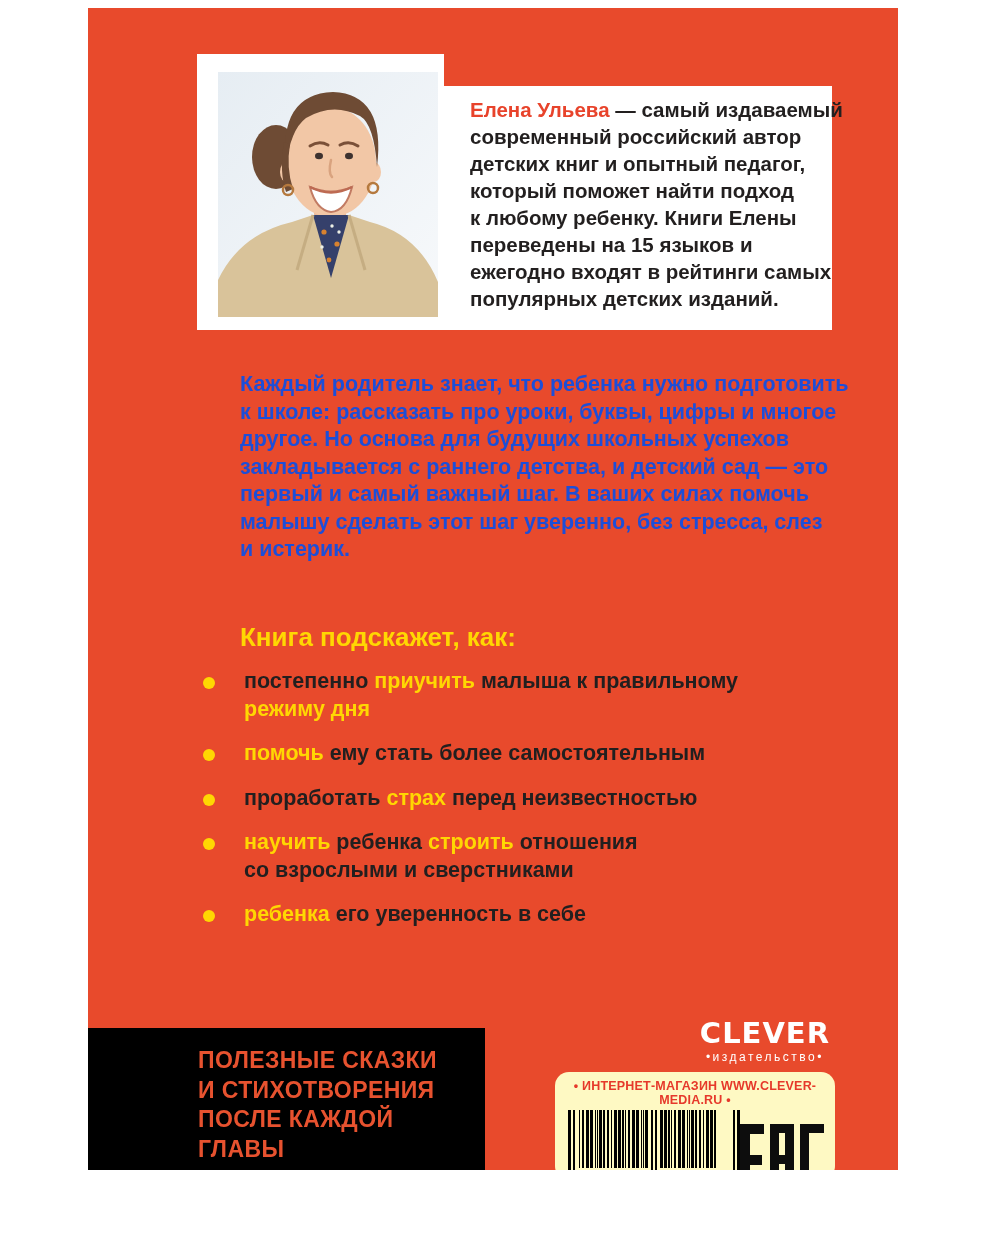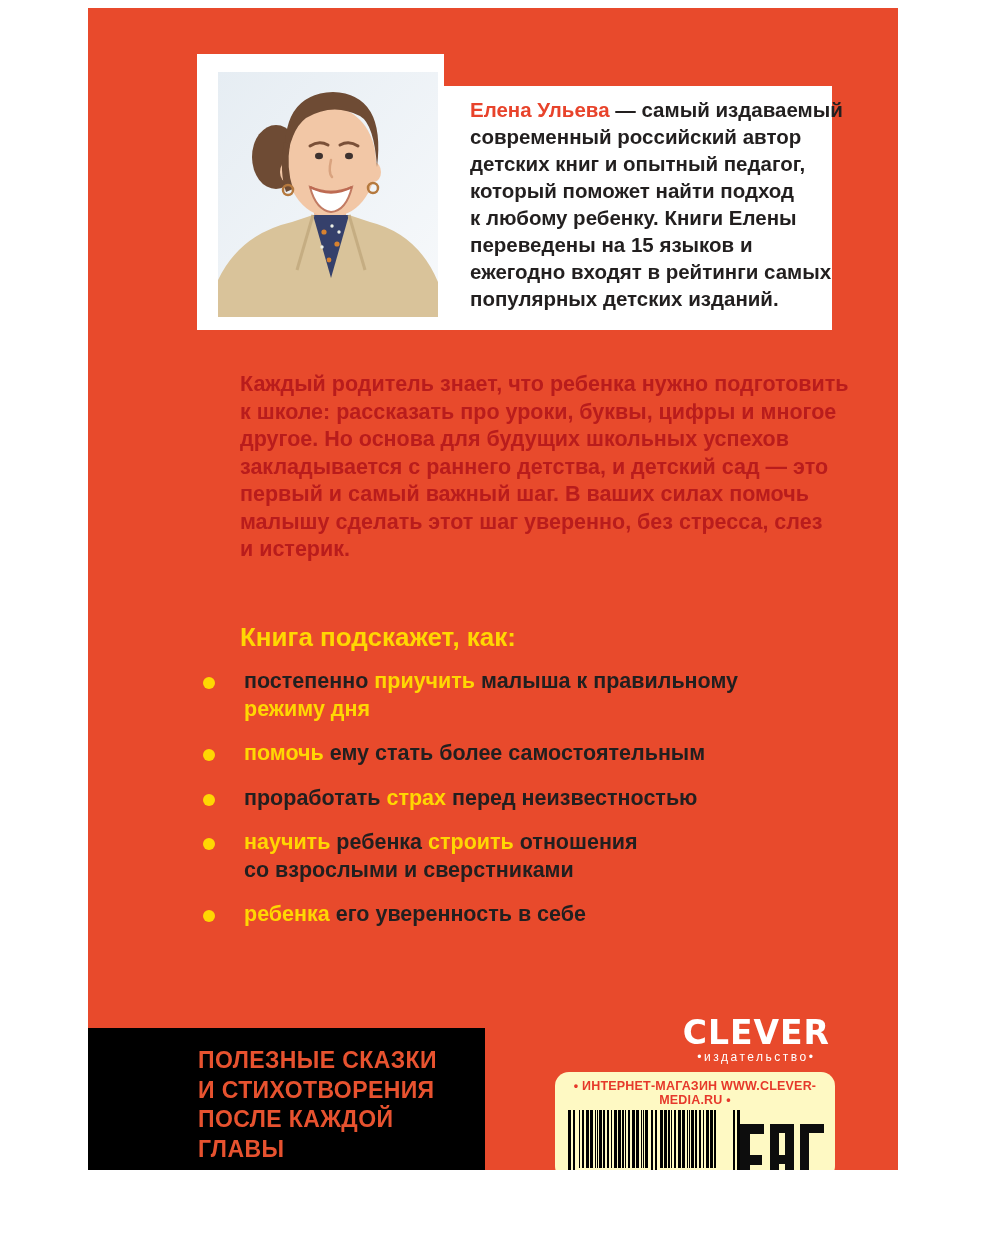--- a/index.html
+++ b/index.html
@@ -18,38 +18,38 @@
 
   
   .author-card{position:absolute;left:197px;top:54px;width:635px;height:276px;background:#fff;}
   .step-cover{position:absolute;left:444px;top:54px;width:388px;height:32px;background:var(--orange);}
   .photo{position:absolute;left:218px;top:72px;width:220px;height:245px;overflow:hidden;}
   .photo svg{display:block;}
   .bio{position:absolute;left:470px;top:96px;white-space:pre;font-weight:bold;font-size:20.5px;line-height:27px;color:var(--dark);}
   .bio .name{color:var(--name-red);}
 
   
-  .intro{position:absolute;left:240px;top:371px;white-space:pre;font-weight:bold;font-size:21.5px;line-height:27.5px;color:#b91c1c;}
+  .intro{position:absolute;left:240px;top:371px;white-space:pre;font-weight:bold;font-size:21.5px;line-height:27.5px;color:#1d4ed8;}
 
   
   .list-heading{position:absolute;left:240px;top:622px;font-weight:bold;font-size:26px;color:var(--yellow);}
   .bullets{position:absolute;left:203px;top:668px;width:640px;}
   .bullet-item{display:flex;margin-bottom:17px;}
   .dot{flex:0 0 12px;width:12px;height:12px;border-radius:50%;background:var(--yellow);margin-top:9px;margin-right:29px;}
   .bullet-text{white-space:pre;font-weight:bold;font-size:21.5px;line-height:27.5px;color:var(--dark);}
   .bullet-text .yellow{color:var(--yellow);}
   .bullet-text .dark{color:var(--dark);}
 
   
   .footer-box{position:absolute;left:88px;top:1028px;width:397px;height:151px;background:#000000;}
   .footer-text{margin:18px 0 0 110px;white-space:pre;font-weight:bold;font-size:23px;line-height:29.5px;letter-spacing:.4px;color:var(--footer-orange);}
 
   
   .clever{position:absolute;right:170px;top:1016px;text-align:center;color:#fff;}
-  .clever-name{font-family:"DejaVu Sans","Liberation Sans",sans-serif;font-weight:800;font-size:33px;letter-spacing:1px;line-height:34px;}
+  .clever-name{font-family:"DejaVu Sans","Liberation Sans",sans-serif;font-weight:800;font-size:29px;letter-spacing:1px;line-height:34px;}
   .clever-tagline{font-weight:normal;font-size:12px;letter-spacing:2.5px;line-height:14px;}
 
   
   .barcode-box{position:absolute;left:555px;top:1072px;width:280px;height:108px;background:#fef9c3;border-radius:14px;overflow:hidden;}
   .shop-line{margin-top:7px;text-align:center;font-weight:bold;font-size:12.5px;letter-spacing:.2px;color:var(--shop-red);}
   .barcode-row{display:flex;align-items:flex-start;padding:3px 12px 0 13px;}
   .barcode-wrap{position:relative;width:172px;height:76px;}
   .barcode-number{position:absolute;left:0;bottom:1px;width:172px;display:flex;justify-content:space-between;padding:0 4px 0 0;font-family:"DejaVu Sans Mono","Liberation Mono",monospace;font-size:14px;font-weight:bold;color:#000;}
   .eac{margin-left:auto;margin-top:14px;}
 </style>

